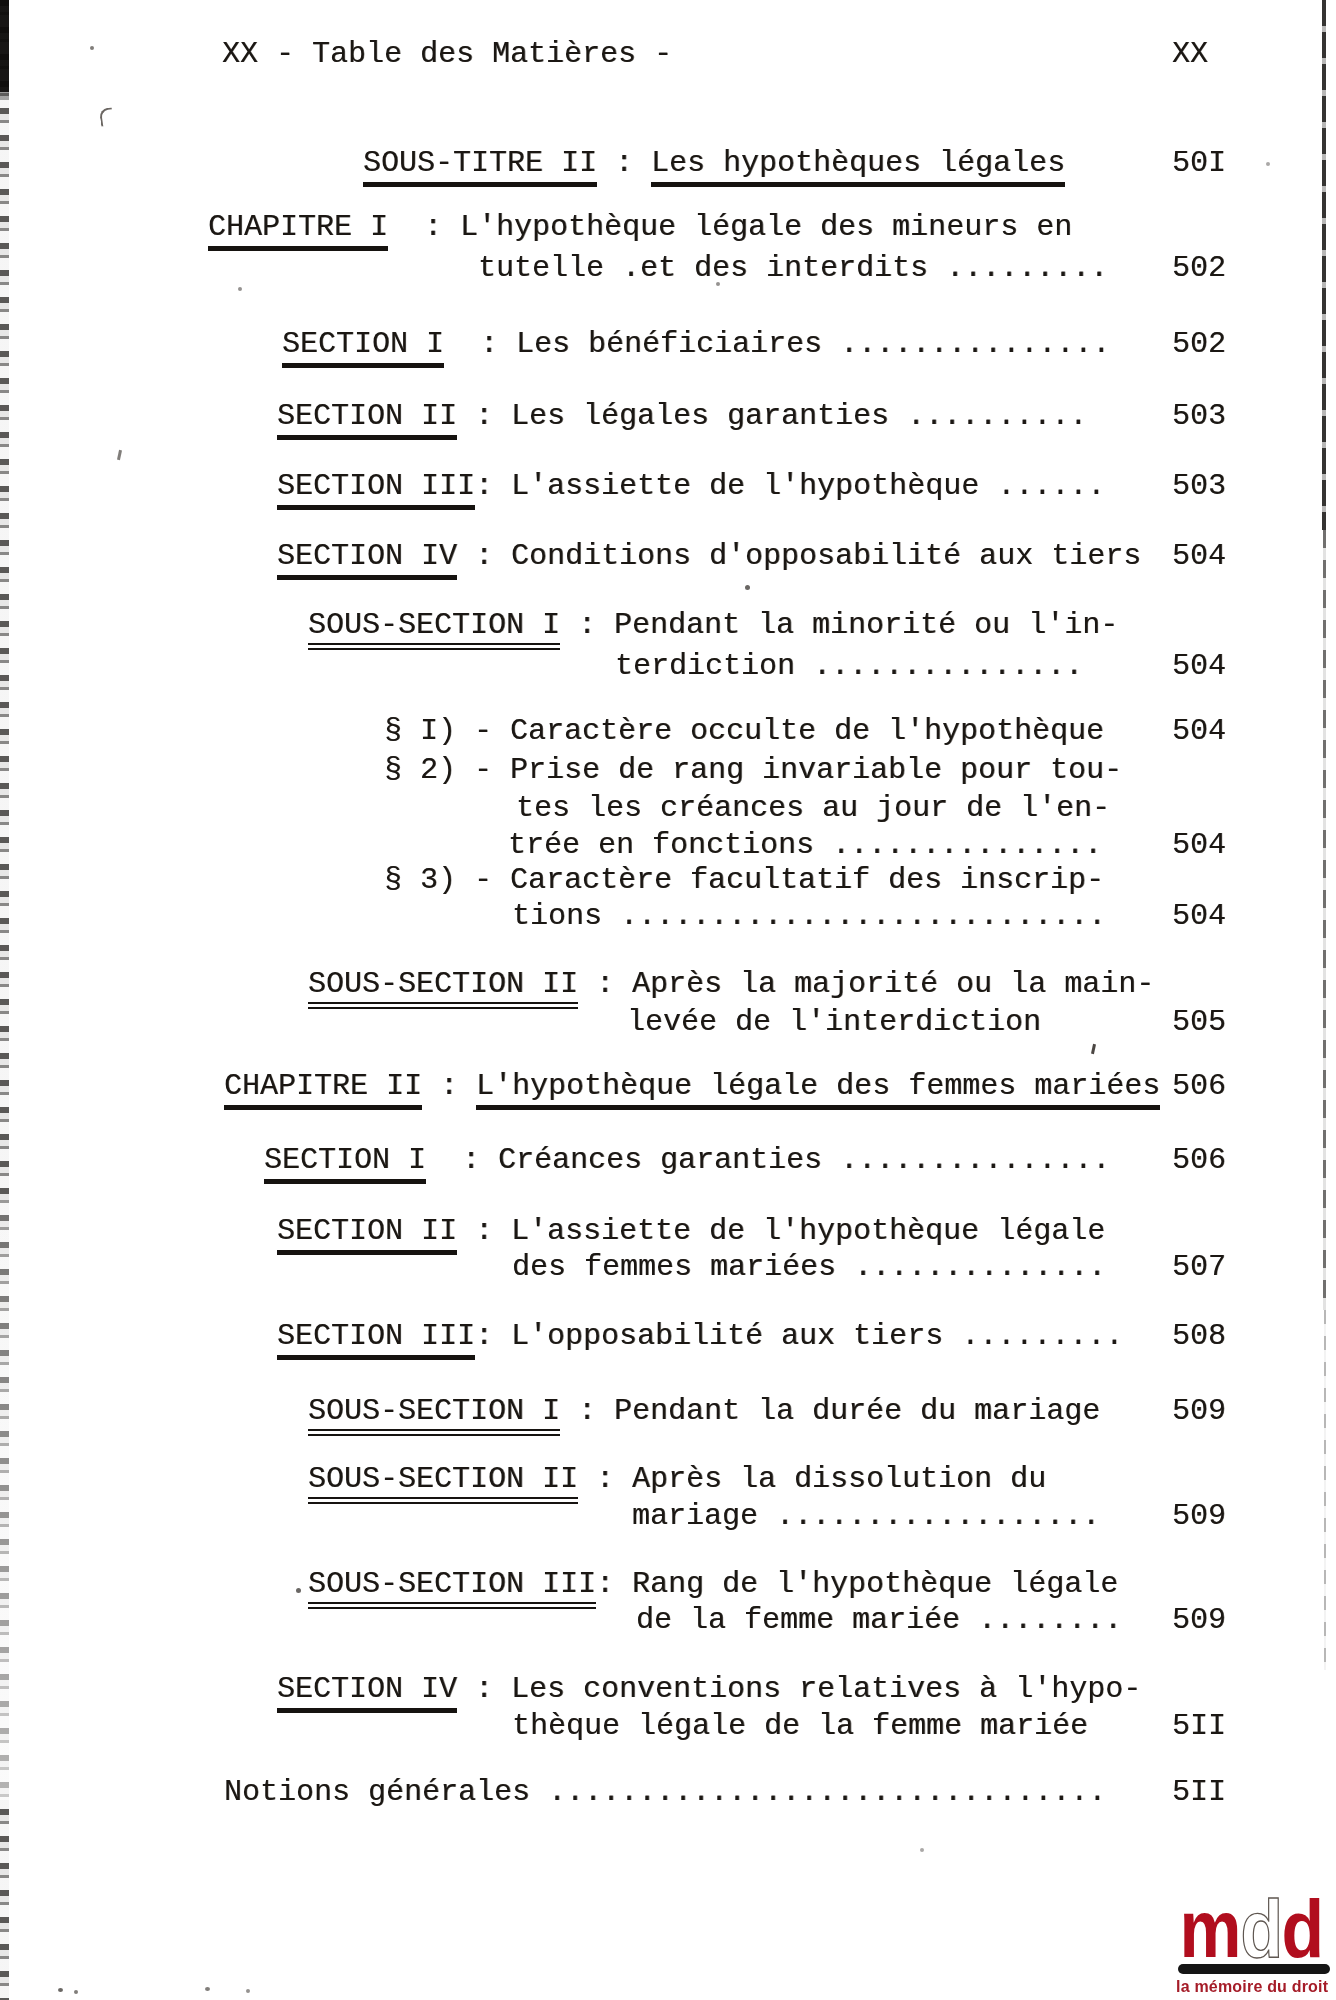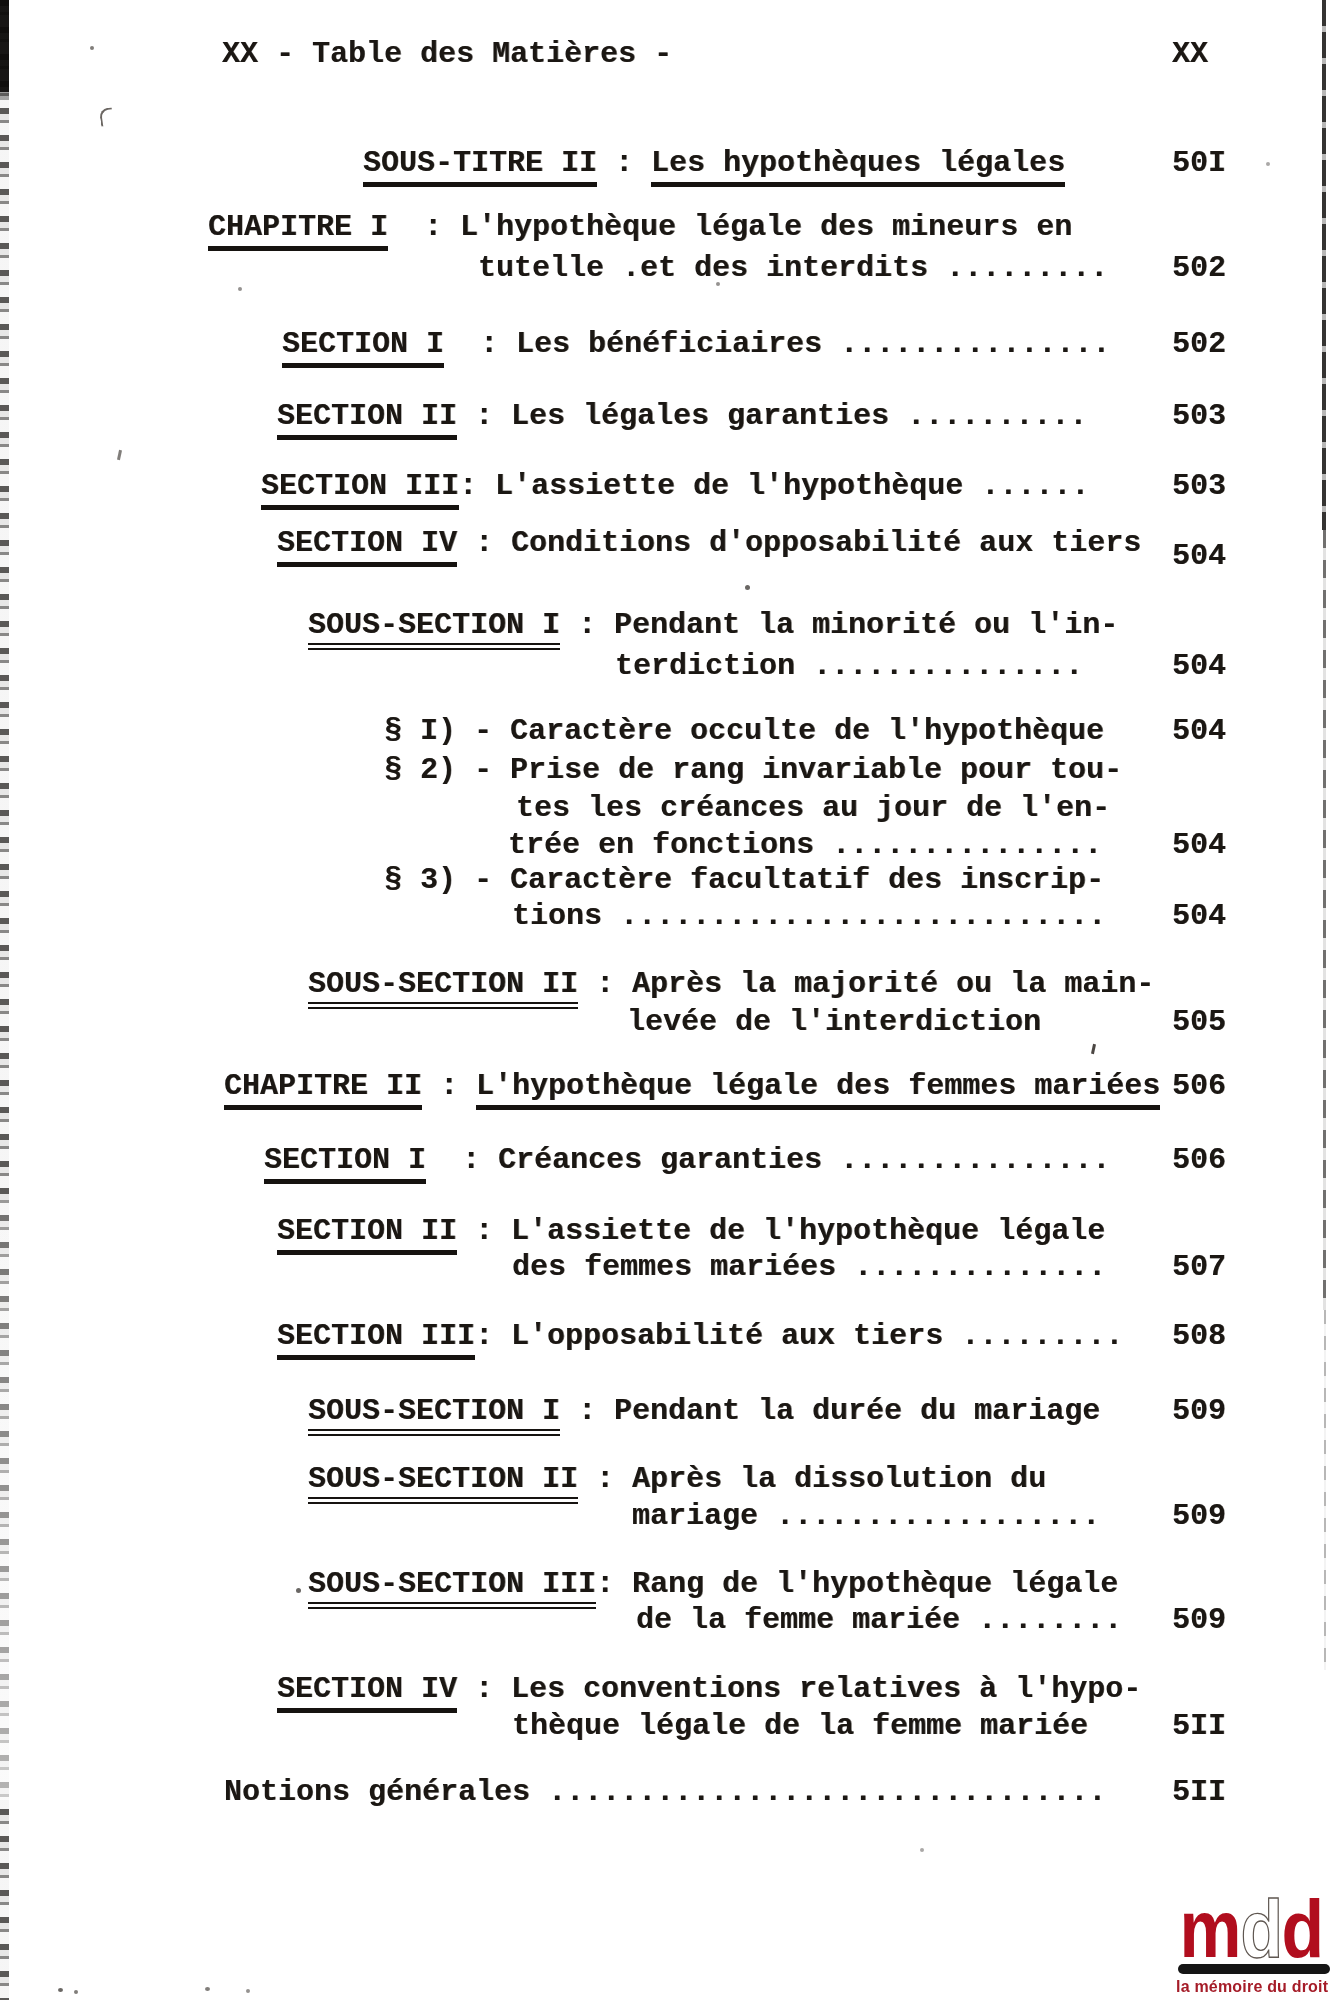--- a/index.html
+++ b/index.html
@@ -3,21 +3,21 @@
 <meta charset="utf-8">
 <style>
   html,body{margin:0;padding:0;background:#e8e8e8;}
   .page{
     position:relative;width:1336px;height:2000px;background:#ffffff;
     overflow:hidden;margin:0 auto;
     font-family:"Liberation Mono","DejaVu Sans Mono",monospace;
   }
   .line{
     position:absolute;white-space:pre;
-    font-weight:700;font-size:30px;line-height:34px;color:#1b1713;
+    font-weight:400;font-size:30px;line-height:34px;color:#1b1713;
     text-shadow:0.6px 0.4px 0.5px rgba(27,23,19,.55);
   }
   .u{display:inline-block;border-bottom:5px solid #161310;padding-bottom:2px;}
   .u2{display:inline-block;border-bottom:7px double #161310;padding-bottom:1px;}
   .pg{left:1172px;}
   
   .edge-left{
     position:absolute;left:0;top:0;width:9px;height:2000px;
     background:
       linear-gradient(180deg, rgba(12,10,9,.95) 0 92px, rgba(12,10,9,.35) 92px 100px, rgba(0,0,0,0) 100px),
@@ -84,24 +84,24 @@
   <div class="line" style="left:208px;top:210px"><span class="u">CHAPITRE I</span><span>  : </span><span>L'hypothèque légale des mineurs en</span></div>
   <div class="line" style="left:478px;top:251px"><span>tutelle .et des interdits .........</span></div>
   <div class="line pg" style="top:251px">502</div>
 
   <div class="line" style="left:282px;top:327px"><span class="u">SECTION I</span><span>  : </span><span>Les bénéficiaires ...............</span></div>
   <div class="line pg" style="top:327px">502</div>
 
   <div class="line" style="left:277px;top:399px"><span class="u">SECTION II</span><span> : </span><span>Les légales garanties ..........</span></div>
   <div class="line pg" style="top:399px">503</div>
 
-  <div class="line" style="left:261px;top:469px"><span class="u">SECTION III</span><span>: </span><span>L'assiette de l'hypothèque ......</span></div>
+  <div class="line" style="left:277px;top:469px"><span class="u">SECTION III</span><span>: </span><span>L'assiette de l'hypothèque ......</span></div>
   <div class="line pg" style="top:469px">503</div>
 
-  <div class="line" style="left:277px;top:526px"><span class="u">SECTION IV</span><span> : </span><span>Conditions d'opposabilité aux tiers</span></div>
+  <div class="line" style="left:277px;top:539px"><span class="u">SECTION IV</span><span> : </span><span>Conditions d'opposabilité aux tiers</span></div>
   <div class="line pg" style="top:539px">504</div>
 
   <div class="line" style="left:308px;top:608px"><span class="u2">SOUS-SECTION I</span><span> : </span><span>Pendant la minorité ou l'in-</span></div>
   <div class="line" style="left:615px;top:649px"><span>terdiction ...............</span></div>
   <div class="line pg" style="top:649px">504</div>
 
   <div class="line" style="left:384px;top:714px"><span>§ I) - Caractère occulte de l'hypothèque</span></div>
   <div class="line pg" style="top:714px">504</div>
 
   <div class="line" style="left:384px;top:753px"><span>§ 2) - Prise de rang invariable pour tou-</span></div>

